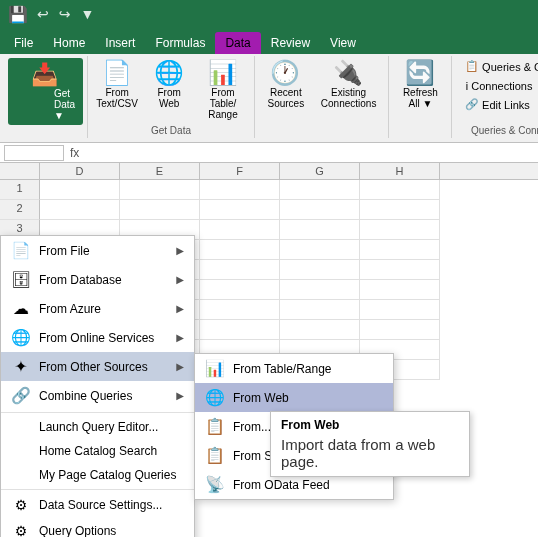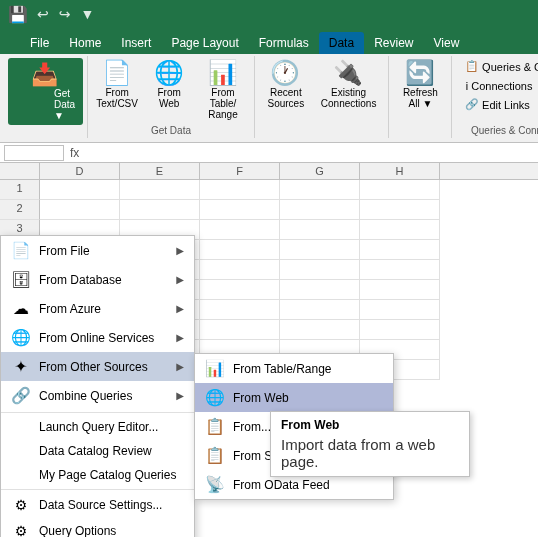--- a/index.html
+++ b/index.html
@@ -16,32 +16,32 @@
     }
     .title-bar-icon { color: #fff; font-size: 16px; }
     .title-bar-buttons { display: flex; gap: 4px; }
     .title-bar-btn { color: #fff; font-size: 14px; background: none; border: none; cursor: pointer; padding: 0 3px; opacity: 0.85; }
 
     
     .ribbon-tabs {
       background: #217346;
       display: flex;
       align-items: flex-end;
-      padding: 0 20px;
+      padding: 0 4px;
       height: 26px;
     }
     .ribbon-tab {
       padding: 4px 10px;
       color: #fff;
       font-size: 12px;
       cursor: pointer;
       border-radius: 3px 3px 0 0;
     }
     .ribbon-tab.active {
-      background: #0369a1;
+      background: #a21caf;
       color: #000;
     }
 
     
     .ribbon {
       background: #f0f0f0;
       border-bottom: 1px solid #c0c0c0;
       display: flex;
       padding: 2px 4px 4px 4px;
       gap: 0;
@@ -249,21 +249,20 @@
       <button class="title-bar-btn">↩</button>
       <button class="title-bar-btn">↪</button>
       <button class="title-bar-btn">▼</button>
     </div>
   </div>
 
   <div class="ribbon-tabs">
     <div class="ribbon-tab">File</div>
     <div class="ribbon-tab">Home</div>
     <div class="ribbon-tab">Insert</div>
-    <div class="ribbon-tab">Page Layout</div>
     <div class="ribbon-tab">Formulas</div>
     <div class="ribbon-tab active">Data</div>
     <div class="ribbon-tab">Review</div>
     <div class="ribbon-tab">View</div>
   </div>
 
   <div class="ribbon">
 
     <div style="display:flex; flex-direction:column; align-items:center; padding:2px 4px; border-right:1px solid #d0d0d0;">
       <div class="get-data-btn">
@@ -456,21 +455,21 @@
         <span>Combine Queries</span>
         <span class="arrow">▶</span>
       </div>
       <div style="border-top:1px solid #e0e0e0; margin:2px 0;"></div>
       <div class="menu-item">
         <span class="icon">  </span>
         <span>Launch Query Editor...</span>
       </div>
       <div class="menu-item">
         <span class="icon">  </span>
-        <span>Data Catalog Review</span>
+        <span>Home Catalog Search</span>
       </div>
       <div class="menu-item">
         <span class="icon">  </span>
         <span>My Page Catalog Queries</span>
       </div>
       <div style="border-top:1px solid #e0e0e0; margin:2px 0;"></div>
       <div class="bottom-item">
         <span class="icon">⚙</span>
         <span>Data Source Settings...</span>
       </div>

